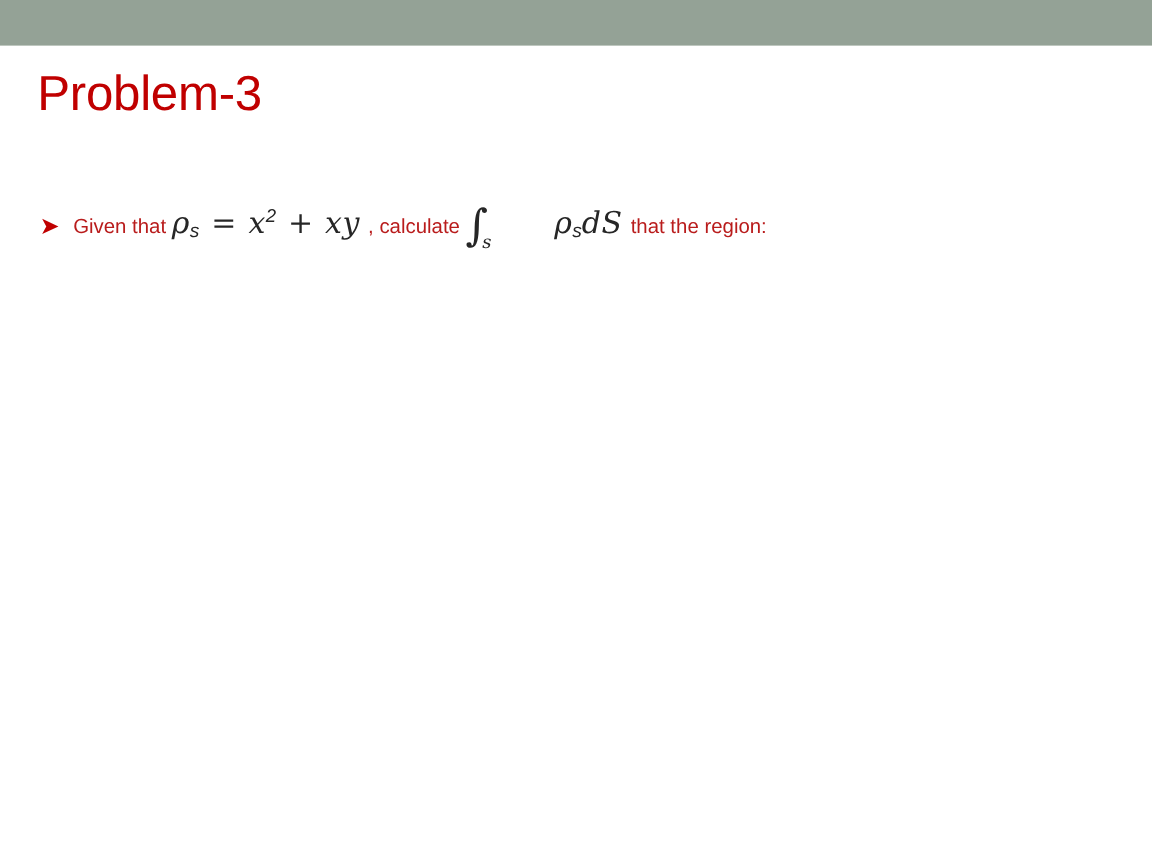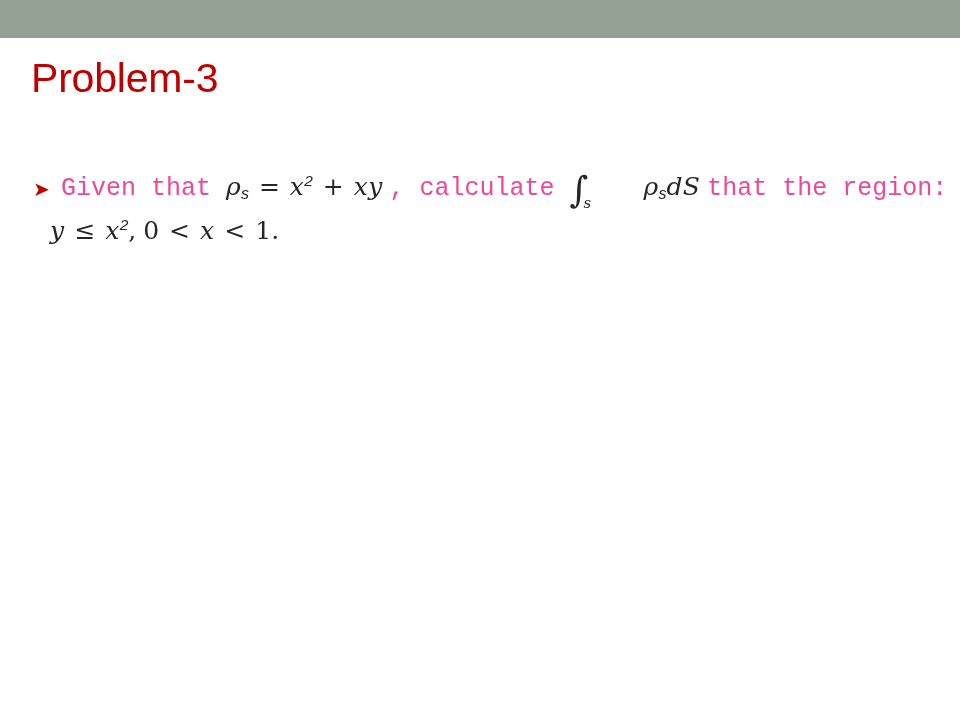--- a/index.html
+++ b/index.html
@@ -73,23 +73,23 @@
     width: 20px;
     margin-right: 1px;
     color: #c00000;
     font-family: "DejaVu Sans", sans-serif;
     font-size: 20px;
     line-height: 44px;
     text-align: left;
   }
 
   .txt {
-    font-family: Liberation Mono, monospace;
-    font-size: 25px;
-    color: #ec4899;
+    font-family: Liberation Sans, sans-serif;
+    font-size: 17px;
+    color: #b91c1c;
   }
 
   
   .math {
     font-family: "DejaVu Serif", "Liberation Serif", serif;
     font-style: italic;
     font-size: 25px;
     color: #262626;
     letter-spacing: 0.3px;
   }
@@ -182,33 +182,15 @@
         <span class="lim">s</span>
       </span>
 
       <span class="gap-wide"></span>
 
       <span class="math">ρ</span><sub class="mx">s</sub><span class="math">dS</span>
 
       <span class="txt"> that the region:</span>
     </div>
 
-    <div class="para-line" id="line2">
-
-      <span class="math">y</span>
-
-      <span class="op">≤</span>
-
-      <span class="math">x</span><sup class="mx">2</sup><span class="math-up">,</span>
-
-      <span class="math-up">0</span>
-
-      <span class="op">&lt;</span>
-
-      <span class="math">x</span>
-
-      <span class="op">&lt;</span>
-
-      <span class="math-up">1</span><span class="math-up">.</span>
-    </div>
 
   </div>
 </div>
 
 </body></html>

